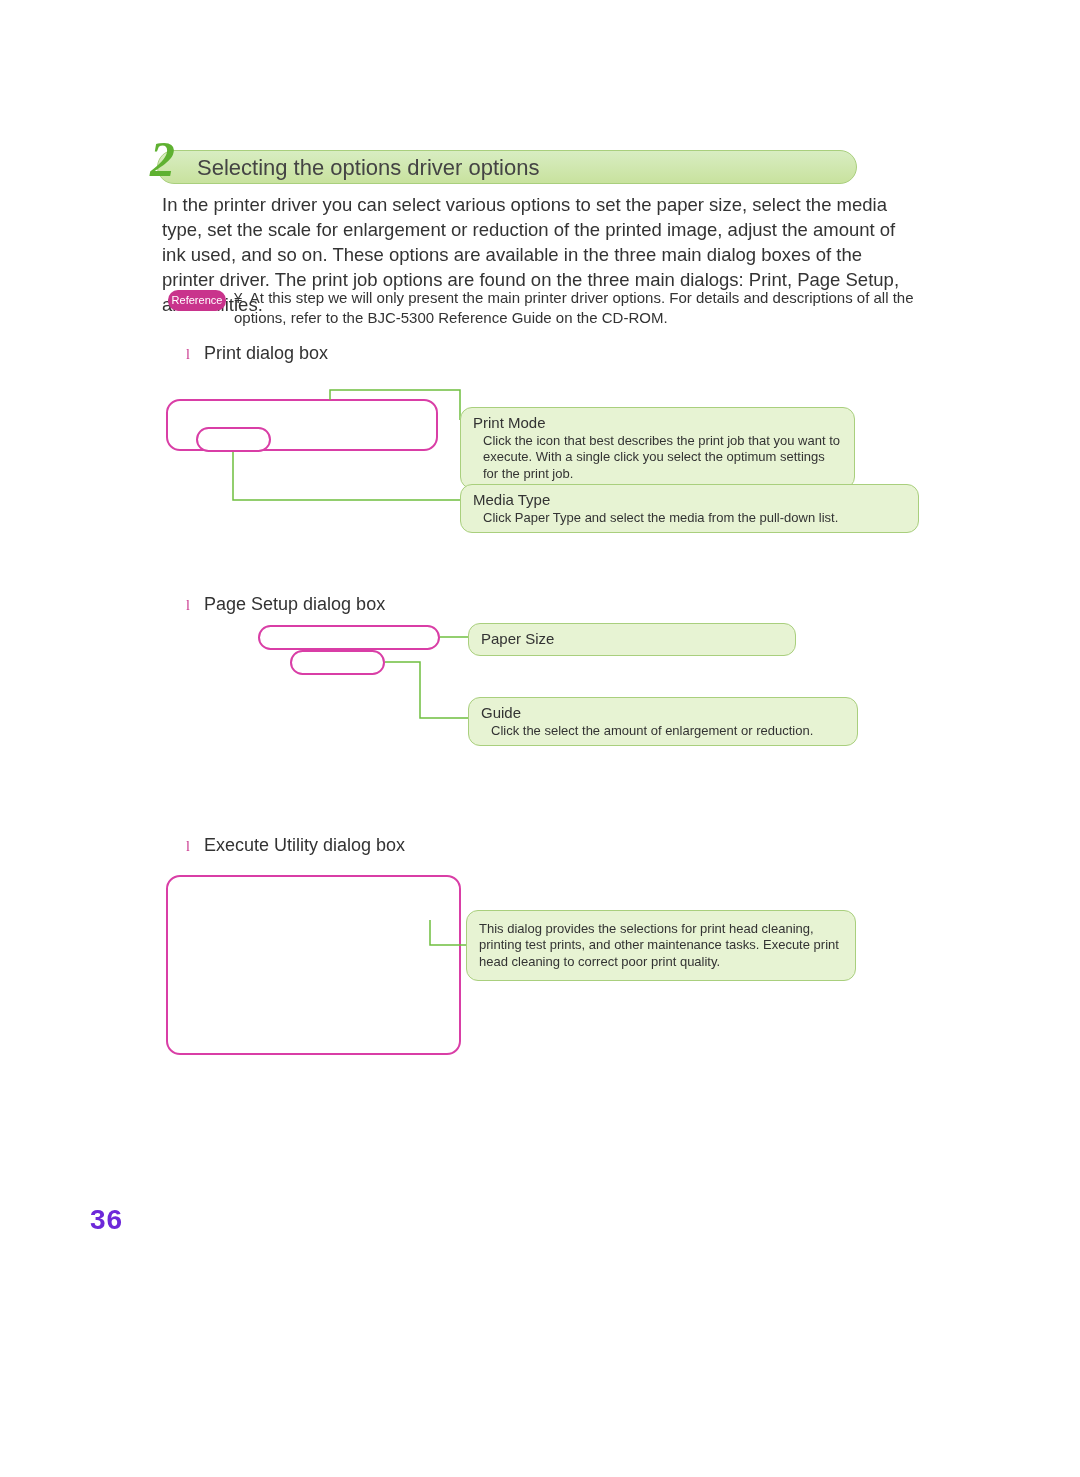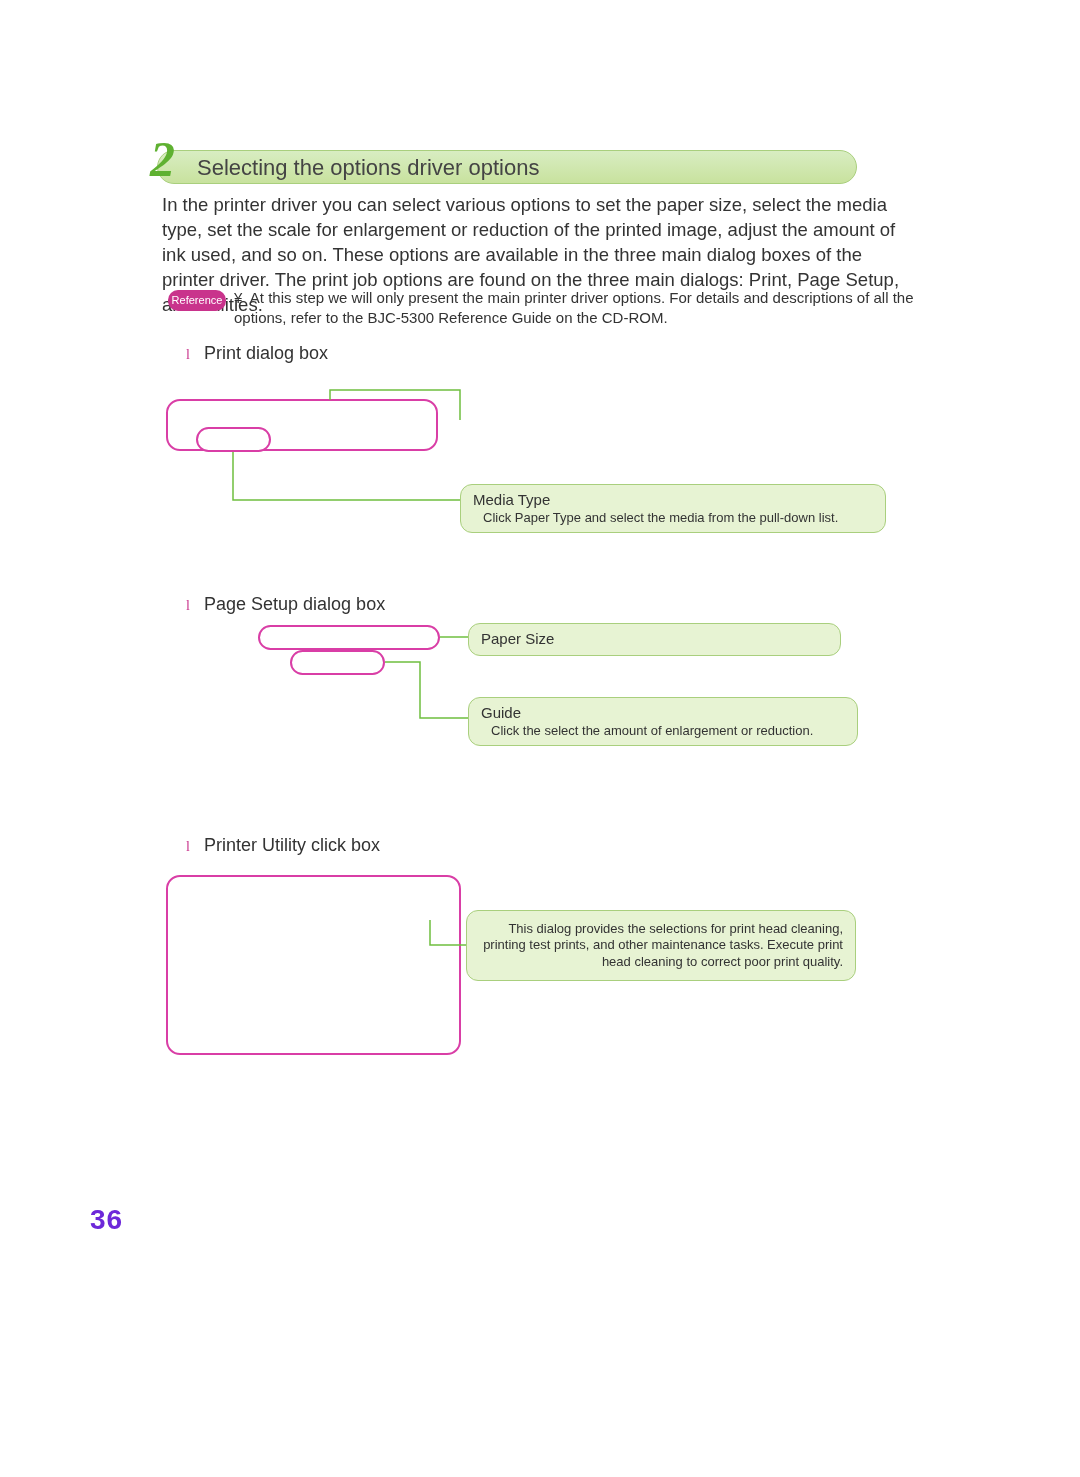--- a/index.html
+++ b/index.html
@@ -148,51 +148,55 @@
   <div class="sub-h" style="left:204px; top:343px;">Print dialog box</div>
 
   <div class="box" style="left:166px; top:399px; width:272px; height:52px;"></div>
   <div class="box" style="left:196px; top:427px; width:75px; height:25px;"></div>
 
   <svg class="connector" width="1080" height="1477">
     <path d="M330 400 L330 390 L460 390 L460 420" stroke="#6fbf3f" stroke-width="1.5" fill="none"></path>
     <path d="M233 452 L233 500 L460 500 L460 500" stroke="#6fbf3f" stroke-width="1.5" fill="none"></path>
   </svg>
 
-  <div class="callout" style="left:460px; top:484px; width:426px;">
+  <div class="callout" style="left:460px; top:407px; width:395px;">
+    <div class="callout-head">Print Mode</div>
+    <div class="callout-body">Click the icon that best describes the print job that you want to execute. With a single click you select the optimum settings for the print job.</div>
+  </div>
+  <div class="callout" style="left:460px; top:484px; width:459px;">
     <div class="callout-head">Media Type</div>
     <div class="callout-body">Click Paper Type and select the media from the pull-down list.</div>
   </div>
 
   <div class="bullet-marker" style="left:186px; top:598px;">l</div>
   <div class="sub-h" style="left:204px; top:594px;">Page Setup dialog box</div>
 
   <div class="box" style="left:258px; top:625px; width:182px; height:25px;"></div>
   <div class="box" style="left:290px; top:650px; width:95px; height:25px;"></div>
 
   <svg class="connector" width="1080" height="1477">
     <path d="M440 637 L468 637" stroke="#6fbf3f" stroke-width="1.5" fill="none"></path>
     <path d="M385 662 L420 662 L420 718 L468 718" stroke="#6fbf3f" stroke-width="1.5" fill="none"></path>
   </svg>
 
-  <div class="callout" style="left:468px; top:623px; width:373px;">
+  <div class="callout" style="left:468px; top:623px; width:328px;">
     <div class="callout-head">Paper Size</div>
   </div>
   <div class="callout" style="left:468px; top:697px; width:390px;">
     <div class="callout-head">Guide</div>
     <div class="callout-body">Click the select the amount of enlargement or reduction.</div>
   </div>
 
   <div class="bullet-marker" style="left:186px; top:839px;">l</div>
-  <div class="sub-h" style="left:204px; top:835px;">Printer Utility click box</div>
+  <div class="sub-h" style="left:204px; top:835px;">Execute Utility dialog box</div>
 
   <div class="box" style="left:166px; top:875px; width:295px; height:180px;"></div>
 
   <svg class="connector" width="1080" height="1477">
     <path d="M430 920 L430 945 L466 945" stroke="#6fbf3f" stroke-width="1.5" fill="none"></path>
   </svg>
 
-  <div class="callout" style="left:466px; top:910px; width:390px; padding:10px 12px;text-align:right;">
+  <div class="callout" style="left:466px; top:910px; width:390px; padding:10px 12px;">
     <div class="callout-body" style="padding-left:0;">This dialog provides the selections for print head cleaning, printing test prints, and other maintenance tasks. Execute print head cleaning to correct poor print quality.</div>
   </div>
 
   <div class="page-number">36</div>
 </div>
 
 </body></html>

